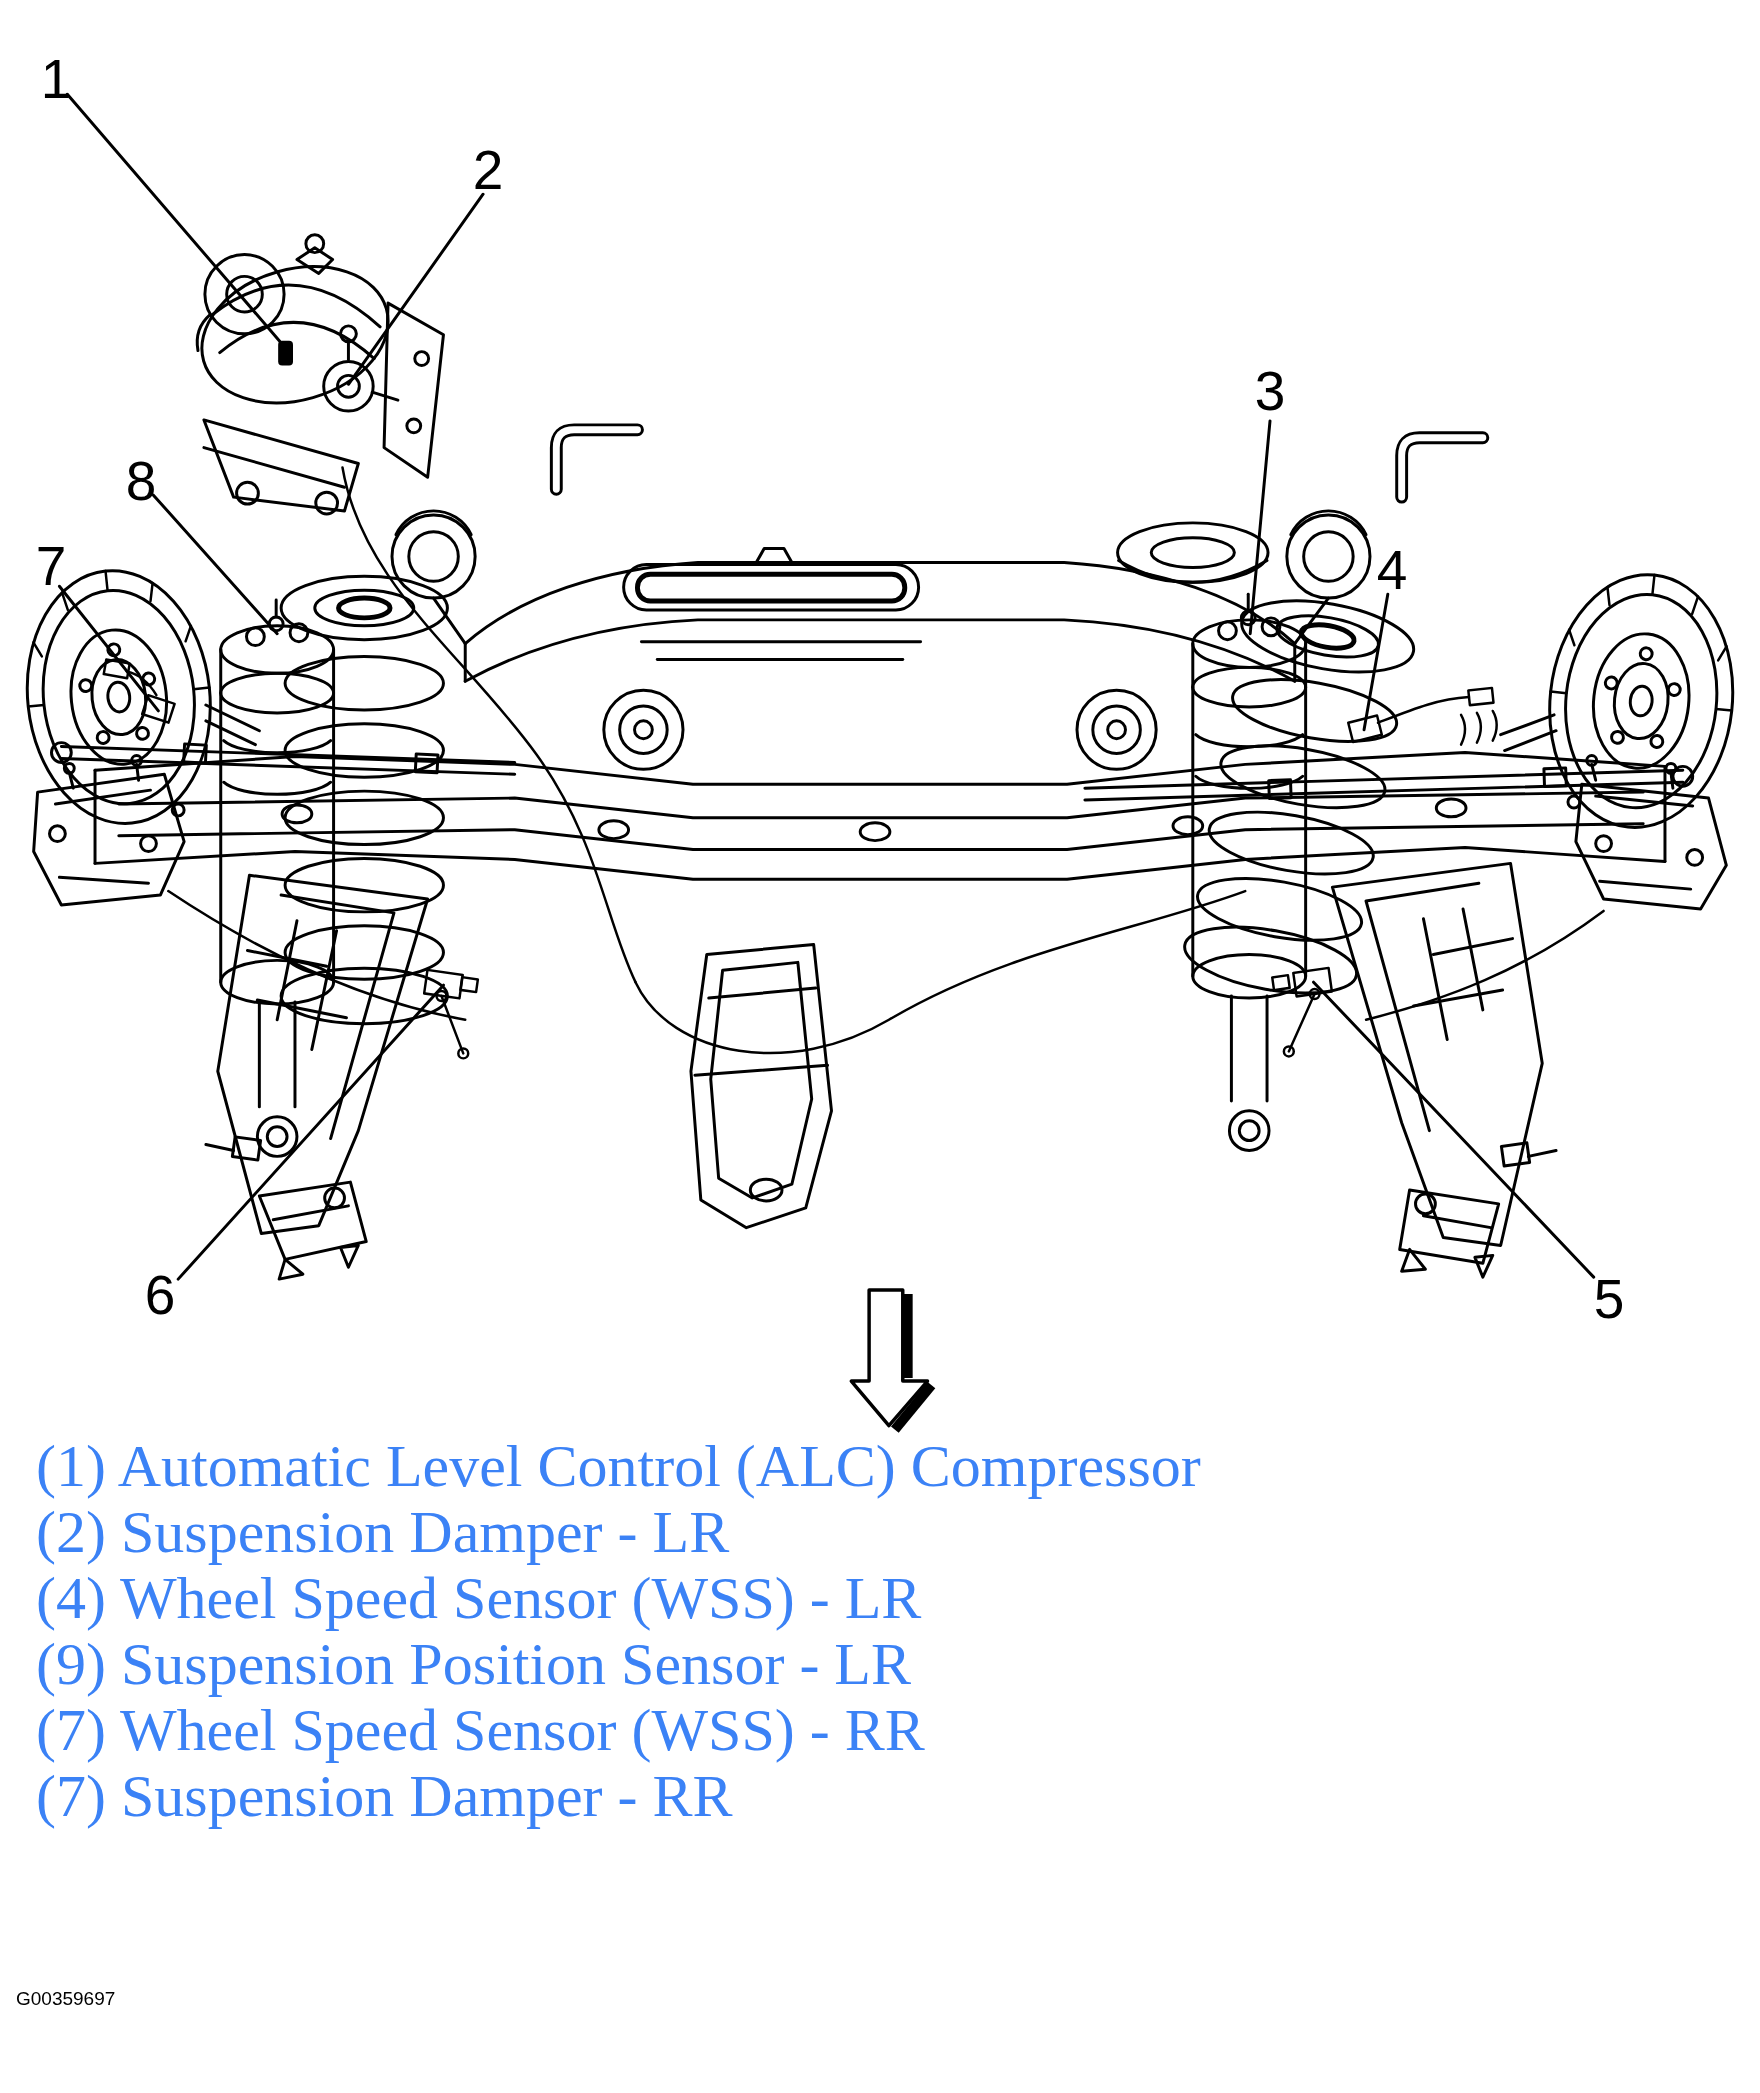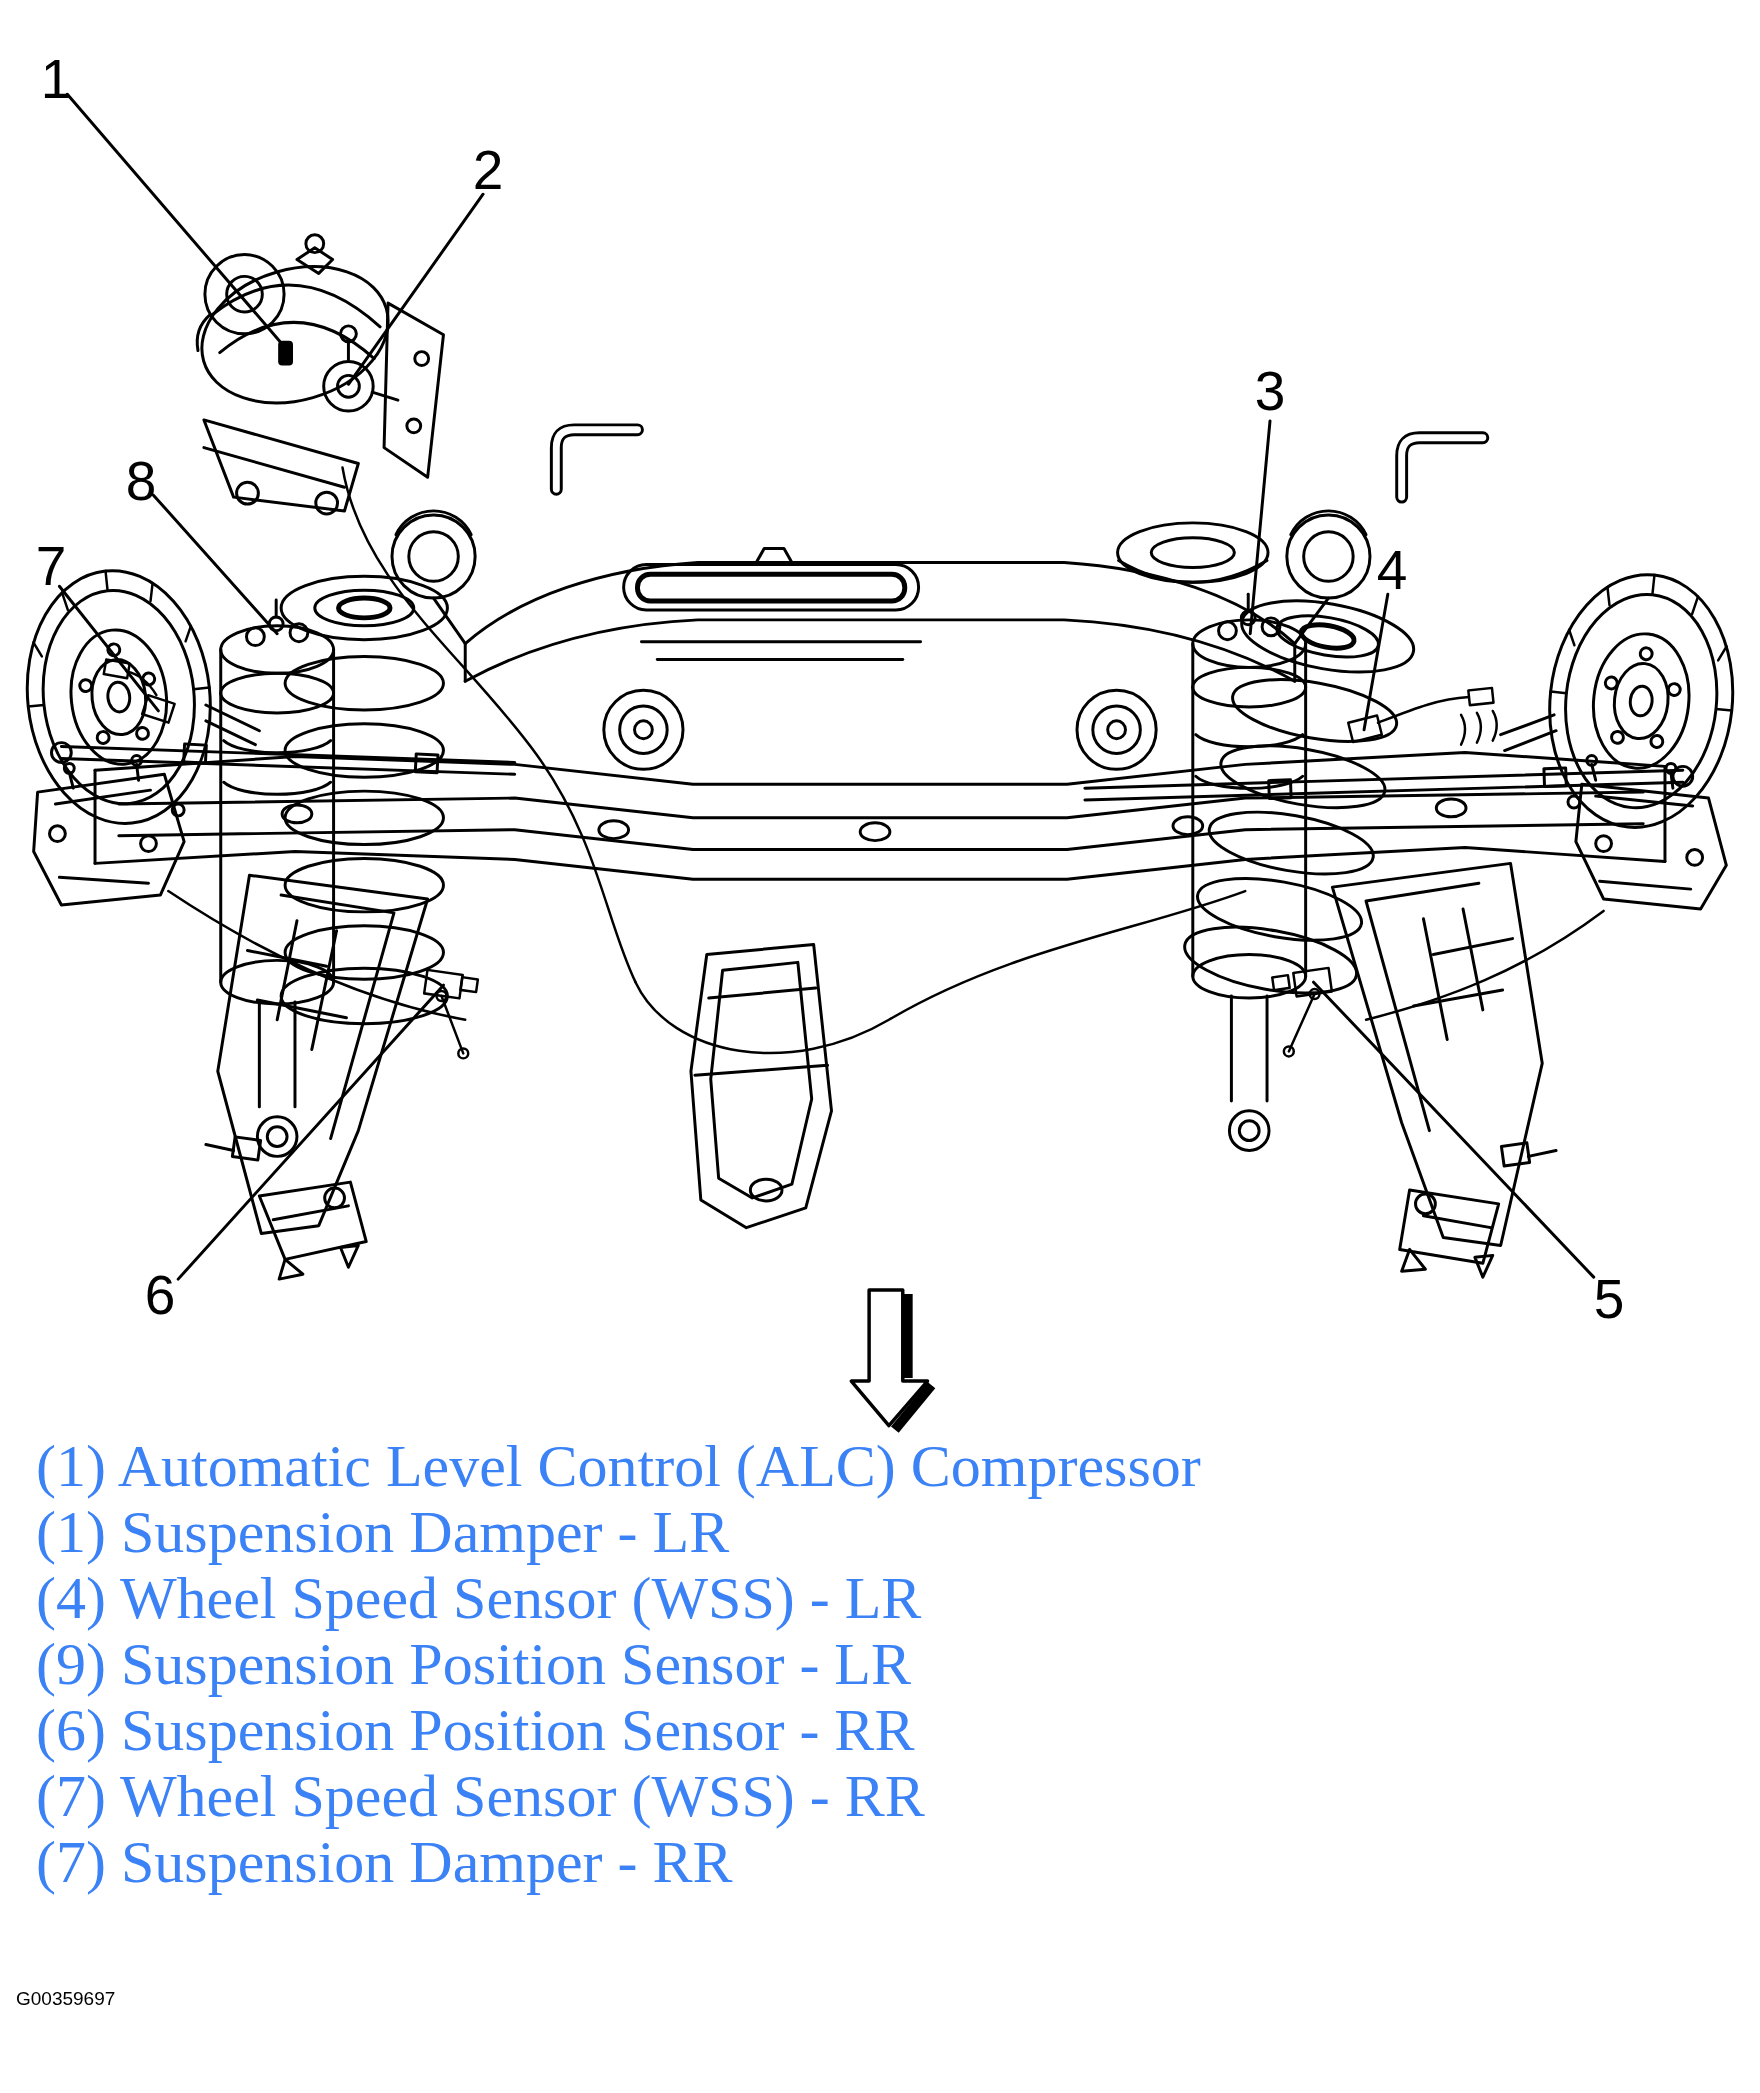--- a/index.html
+++ b/index.html
@@ -340,24 +340,23 @@
   <div class="callout" style="left:488px; top:170px;">2</div>
   <div class="callout" style="left:1270px;top:391px;">3</div>
   <div class="callout" style="left:1392px;top:570px;">4</div>
   <div class="callout" style="left:1609px;top:1299px;">5</div>
   <div class="callout" style="left:160px; top:1295px;">6</div>
   <div class="callout" style="left:51px;  top:566px;">7</div>
   <div class="callout" style="left:141px; top:481px;">8</div>
 
   <div class="legend">
     <div class="legend-row">(1) Automatic Level Control (ALC) Compressor</div>
-    <div class="legend-row">(1) Suspension Damper - LR</div>
+    <div class="legend-row">(2) Suspension Damper - LR</div>
     <div class="legend-row">(4) Wheel Speed Sensor (WSS) - LR</div>
     <div class="legend-row">(9) Suspension Position Sensor - LR</div>
-    <div class="legend-row">(6) Suspension Position Sensor - RR</div>
     <div class="legend-row">(7) Wheel Speed Sensor (WSS) - RR</div>
     <div class="legend-row">(7) Suspension Damper - RR</div>
   </div>
 
   <div class="figure-id">G00359697</div>
 
 </div>
 
 
 </body></html>

